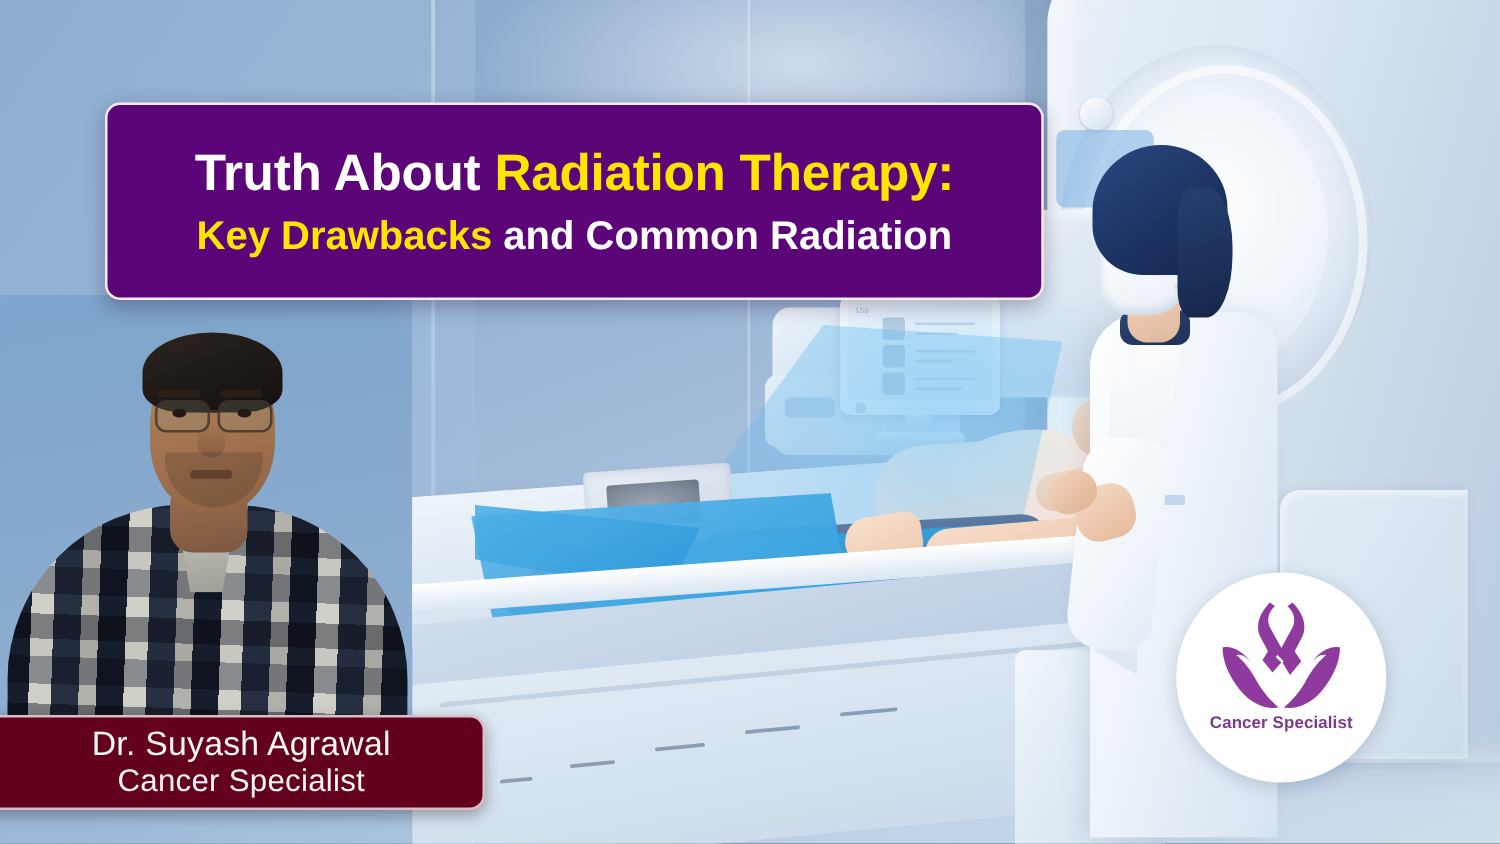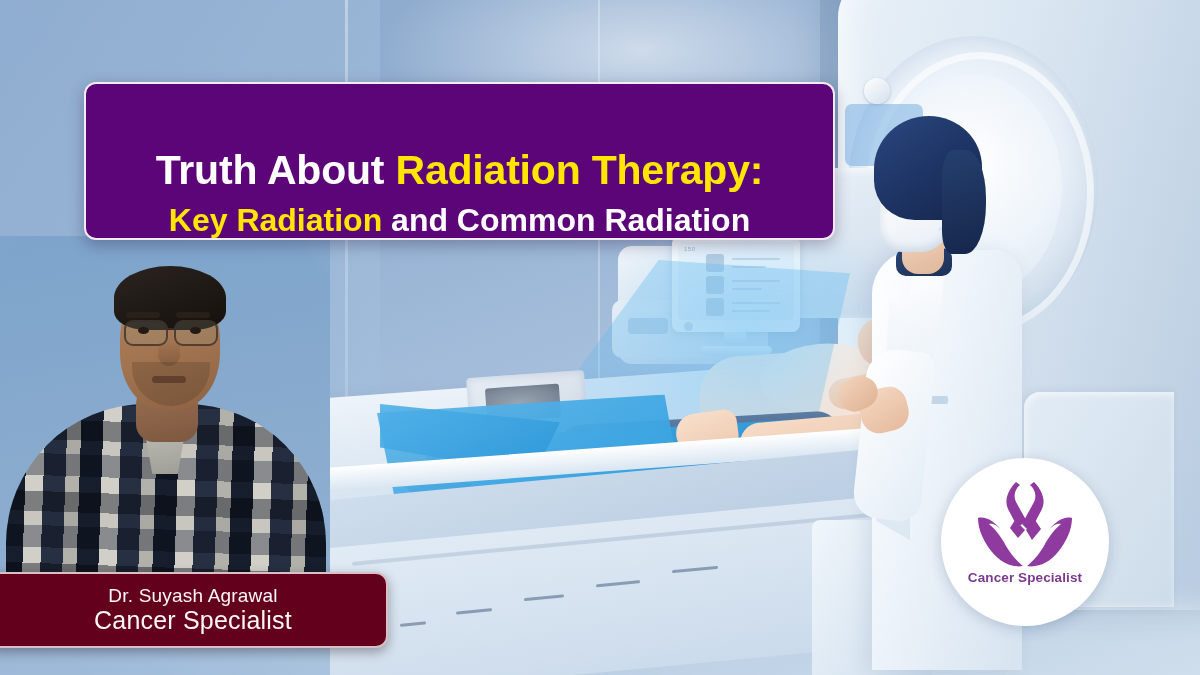--- a/index.html
+++ b/index.html
@@ -447,21 +447,21 @@
     filter:blur(4px);
   }
 
   
   .banner{
     position:absolute;left:84px;top:82px;width:751px;height:158px;
     background:#5c0578;
     border:2px solid rgba(255,255,255,.92);
     border-radius:12px;
     box-shadow:0 5px 16px rgba(30,10,50,.3);
-    display:flex;flex-direction:column;align-items:center;justify-content:flex-end;
+    display:flex;flex-direction:column;align-items:center;justify-content:center;
     box-sizing:border-box;
   }
   .t-line1{
     font-size:41px;font-weight:bold;color:#ffffff;letter-spacing:-.2px;
     white-space:nowrap;line-height:1.05;margin-bottom:12px;
   }
   .t-line1 .hl{color:#ffe600;}
   .t-line2{
     font-size:32px;font-weight:bold;color:#ffffff;white-space:nowrap;line-height:1.05;
   }
@@ -470,21 +470,21 @@
   
   .nameplate{
     position:absolute;left:-14px;top:572px;width:402px;height:76px;
     background:#63001c;
     border:2px solid rgba(255,255,255,.75);
     border-radius:12px;
     box-shadow:0 4px 12px rgba(20,0,10,.35);
     display:flex;flex-direction:column;align-items:center;justify-content:center;
     box-sizing:border-box;padding-left:12px;
   }
-  .np-name{font-size:19px;color:#fdf6f7;line-height:1.08;letter-spacing:.2px;}
+  .np-name{font-size:27px;color:#fdf6f7;line-height:1.08;letter-spacing:.2px;}
   .np-role{font-size:25px;color:#fdf6f7;line-height:1.12;letter-spacing:.2px;}
 
   
   .logo{
     position:absolute;left:941px;top:458px;width:168px;height:168px;border-radius:50%;
     background:#ffffff;
     box-shadow:0 3px 14px rgba(40,70,110,.22);
     overflow:hidden;
   }
   .logo svg{position:absolute;left:27px;top:18px;}
@@ -613,21 +613,21 @@
     <div class="ph-bridge"></div>
     <div class="ph-eye-l"></div>
     <div class="ph-eye-r"></div>
     <div class="ph-nose"></div>
     <div class="ph-stub"></div>
     <div class="ph-mouth"></div>
   </div>
 
   <div class="banner">
     <div class="t-line1"><span>Truth About </span><span class="hl">Radiation Therapy:</span></div>
-    <div class="t-line2"><span class="hl">Key Radiation</span><span> and Common Radiation</span></div>
+    <div class="t-line2"><span class="hl">Key Drawbacks</span><span> and Common Radiation</span></div>
   </div>
 
   <div class="nameplate">
     <div class="np-name">Dr. Suyash Agrawal</div>
     <div class="np-role">Cancer Specialist</div>
   </div>
 
   <div class="logo">
     <svg width="114" height="96" viewBox="0 0 114 96">
 

